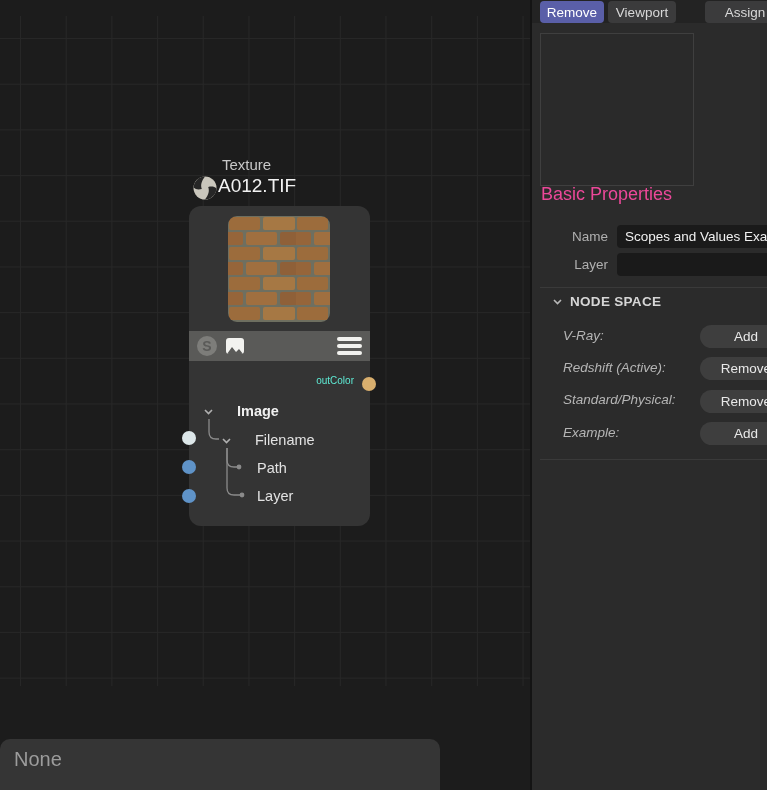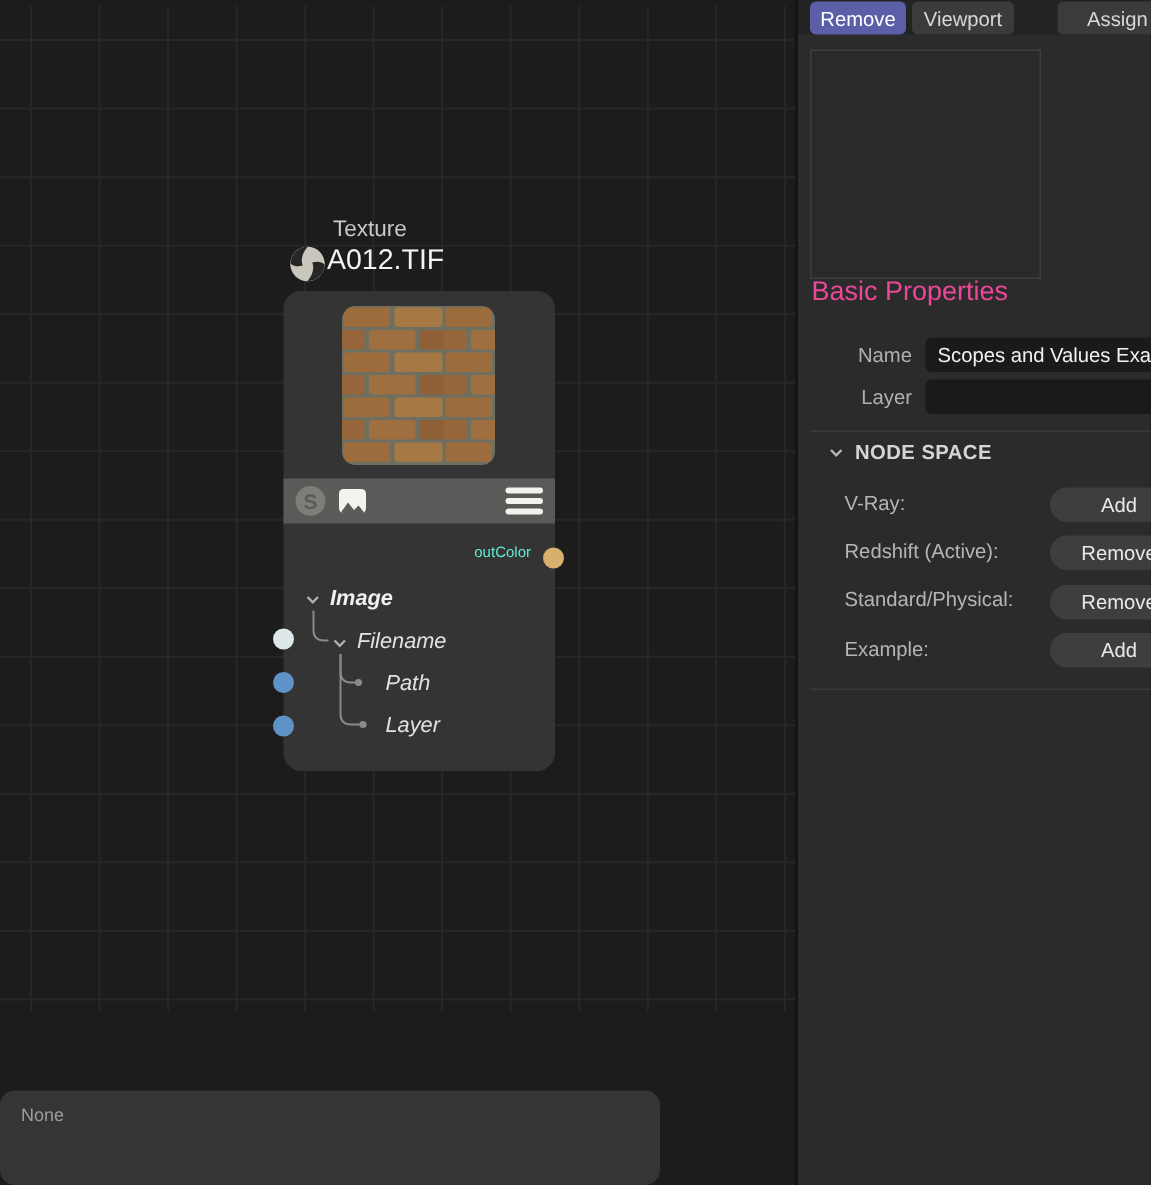--- a/index.html
+++ b/index.html
@@ -1,20 +1,20 @@
 <!DOCTYPE html>
 <html><head>
 <meta charset="utf-8">
 <style>
   * { margin:0; padding:0; box-sizing:border-box; }
   html,body { width:767px; height:790px; overflow:hidden; background:#1c1c1c;
     font-family:"Liberation Sans", sans-serif; }
 
   
-  .canvas { position:absolute; left:0; top:4px; width:530px; height:670px;
+  .canvas { position:absolute; left:0; top:16px; width:530px; height:670px;
     background-color:#1c1c1c;
     background-image:
       linear-gradient(to right, #272727 1px, transparent 1px),
       linear-gradient(to bottom, #272727 1px, transparent 1px);
     background-size:45.7px 45.7px;
     background-position:20px 22px; }
 
   .divider { position:absolute; left:530px; top:0; width:2px; height:790px; background:#141414; }
 
   .node-type-label { position:absolute; left:222px; top:140px; font-size:15px; color:#c8c8c8; }
@@ -32,39 +32,39 @@
   .s-badge { width:20px; height:20px; border-radius:50%; background:#7d7d7a;
     color:#5a5a58; font-size:14px; font-weight:bold; display:flex;
     align-items:center; justify-content:center; }
   .img-badge { width:18px; height:16px; border-radius:3px; background:#f2f2ef;
     display:flex; align-items:flex-end; justify-content:center; overflow:hidden; }
   .hamburger { margin-left:auto; display:flex; flex-direction:column; gap:3px; }
   .hamburger span { display:block; width:25px; height:4px; border-radius:2px; background:#f2f2ef; }
 
   .row-outcolor { position:absolute; right:16px; top:169px; font-size:10px; color:#5eead4; }
 
-  .tree-row { position:absolute; display:flex; align-items:center; gap:6px;font-style:italic; }
+  .tree-row { position:absolute; display:flex; align-items:center; gap:23px; }
   .tree-row .lbl { font-size:14.5px; color:#e2e2e2; }
   .row-image   { left:14px; top:197px; }
   .row-image .lbl { font-weight:bold; color:#f0f0f0; }
   .row-filename{ left:32px; top:226px; }
   .row-path    { left:68px; top:254px; }
   .row-layer   { left:68px; top:282px; }
 
   .tree-lines { position:absolute; left:0; top:0; pointer-events:none; }
 
   .port { position:absolute; width:14px; height:14px; border-radius:50%; }
   .port-out   { left:362px; top:361px; background:#d9af6e; }
   .port-white { left:182px; top:415px; background:#dde7e9; }
   .port-blue1 { left:182px; top:444px; background:#5f93c8; }
   .port-blue2 { left:182px; top:473px; background:#5f93c8; }
 
   .status-box { position:absolute; left:0px; top:723px; width:440px; height:63px;
     background:rgba(88,88,88,0.42); border-radius:10px; padding:9px 14px; }
-  .status-box .txt { font-size:12px; color:#9c9c9c; }
+  .status-box .txt { font-size:20px; color:#9c9c9c; }
 
   .chev { display:inline-block; width:11px; height:11px; }
   .chev svg { display:block; }
 
   
   .panel { position:absolute; left:532px; top:0; width:235px; height:790px; background:#2b2b2b; }
   .tabbar { position:absolute; left:0; top:0; width:235px; height:23px; background:#232323; }
   .tab { position:absolute; top:1px; height:22px; border-radius:4px; background:#3b3b3c;
     color:#d8d8d8; font-size:13.5px; display:flex; align-items:center; justify-content:center; }
   .tab.active { background:#5a5fa8; color:#ffffff; }
@@ -86,21 +86,21 @@
   .lbl-layer { left:0; top:257px; }
   .inp-layer { top:253px; }
 
   .sep { position:absolute; left:8px; width:227px; height:1px; background:#3a3a3a; }
   .sep1 { top:287px; }
   .sep2 { top:459px; }
 
   .nodespace-head { position:absolute; left:20px; top:294px; display:flex; align-items:center; gap:7px; }
   .nodespace-head .t { font-size:13.5px; font-weight:bold; color:#d6d6d6; letter-spacing:0.3px; }
 
-  .ns-label { position:absolute; left:31px; font-size:13.5px; color:#b5b5b5; }
+  .ns-label { position:absolute; left:31px; font-size:13.5px; color:#b5b5b5;font-style:italic; }
   .ns-btn { position:absolute; left:168px; width:92px; height:23px; border-radius:12px;
     background:#3e3e3e; color:#e8e8e8; font-size:13.5px; display:flex;
     align-items:center; justify-content:center; }
   .r1l { top:328px; } .r1b { top:325px; }
   .r2l { top:360px; } .r2b { top:357px; }
   .r3l { top:392px; } .r3b { top:390px; }
   .r4l { top:425px; } .r4b { top:422px; }
 
   .node-editor-btn { position:absolute; left:25px; top:468px; width:120px; height:27px;
     border-radius:13px; background:#3d3d3d; color:#e4e4e4; font-size:13.5px;

